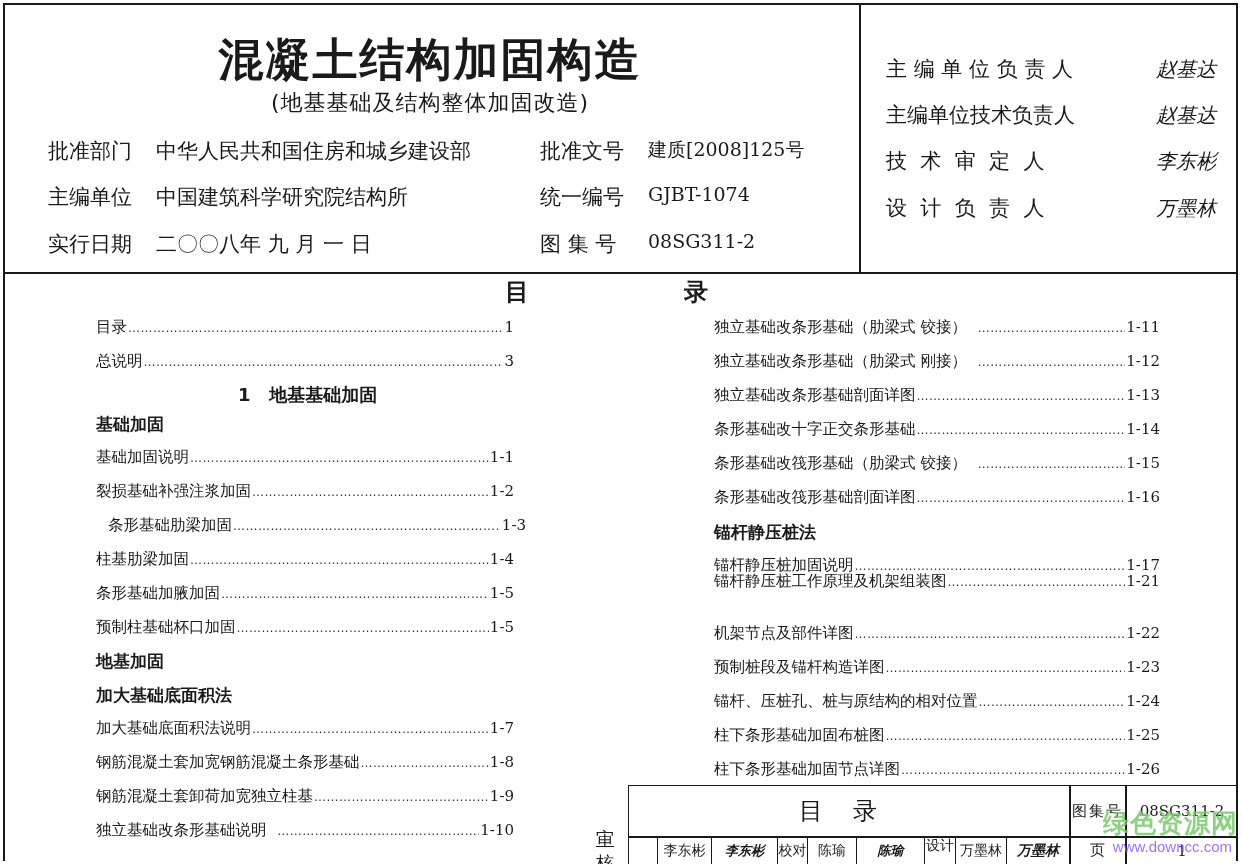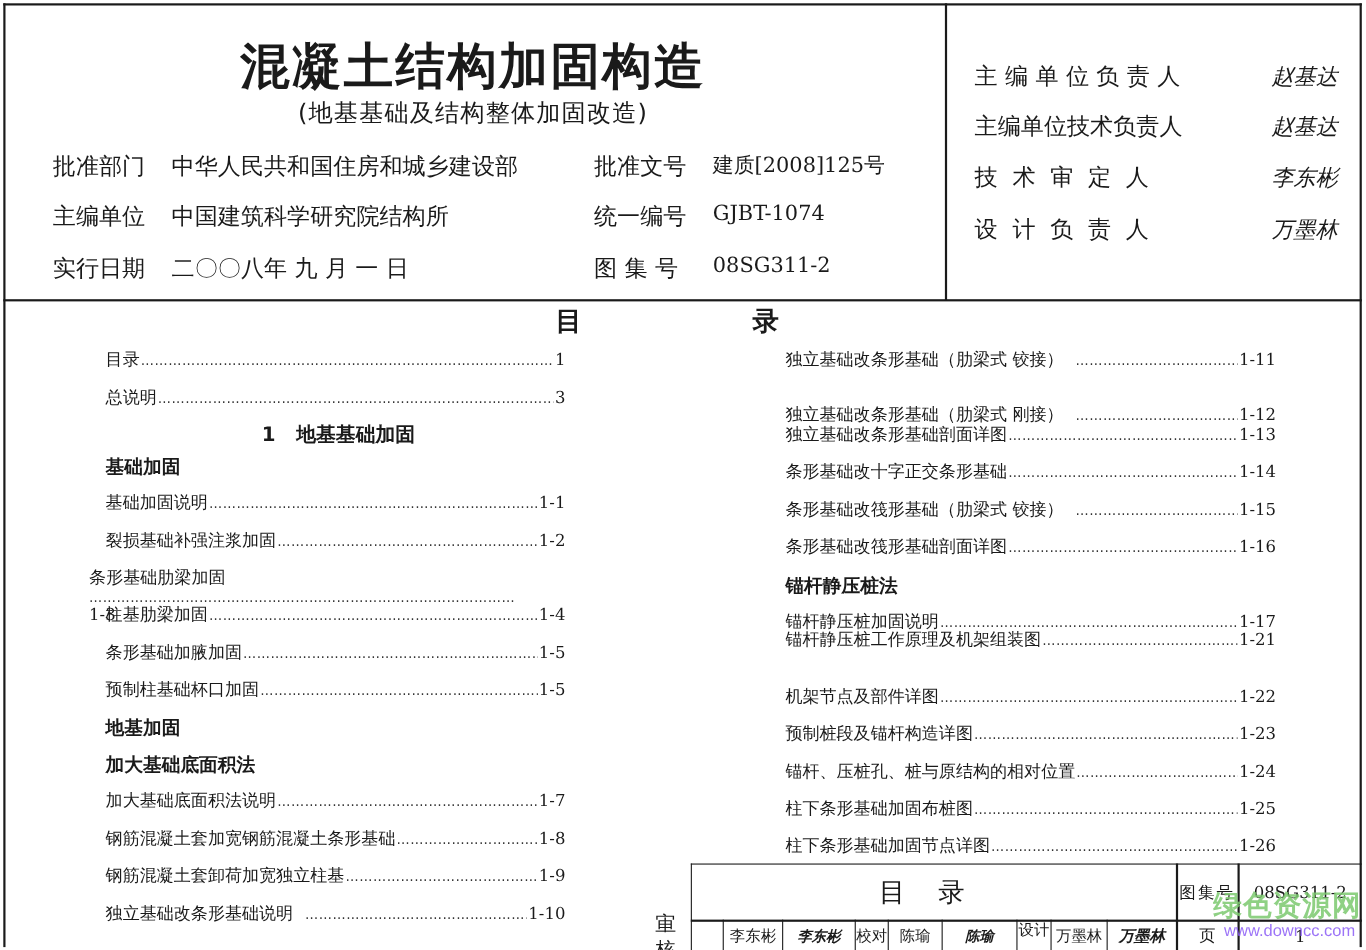--- a/index.html
+++ b/index.html
@@ -114,21 +114,21 @@
 <div class="toc-item" style="left:96px; width:418px; top:447px;">
   <span class="t">基础加固说明</span>
     <span class="dots">…………………………………………………………………………………</span>
     <span class="p">1-1</span>
 </div>
 <div class="toc-item" style="left:96px; width:418px; top:481px;">
   <span class="t">裂损基础补强注浆加固</span>
     <span class="dots">…………………………………………………………………………………</span>
     <span class="p">1-2</span>
 </div>
-<div class="toc-item" style="left:80px; width:418px; top:515px;flex-direction:column;">
+<div class="toc-item" style="left:108px; width:418px; top:515px;">
   <span class="t">条形基础肋梁加固</span>
     <span class="dots">…………………………………………………………………………………</span>
     <span class="p">1-3</span>
 </div>
 <div class="toc-item" style="left:96px; width:418px; top:549px;">
   <span class="t">柱基肋梁加固</span>
     <span class="dots">…………………………………………………………………………………</span>
     <span class="p">1-4</span>
 </div>
 <div class="toc-item" style="left:96px; width:418px; top:583px;">
@@ -164,21 +164,21 @@
   <span class="t" style="white-space:pre;">独立基础改条形基础说明  </span>
     <span class="dots">…………………………………………………………………………………</span>
     <span class="p">1-10</span>
 </div>
 
 <div class="toc-item" style="left:714px; width:446px; top:317px;">
   <span class="t" style="white-space:pre;">独立基础改条形基础（肋梁式 铰接）  </span>
     <span class="dots">…………………………………………………………………………………</span>
     <span class="p">1-11</span>
 </div>
-<div class="toc-item" style="left:714px; width:446px; top:351px;margin-top:16px;">
+<div class="toc-item" style="left:714px; width:446px; top:351px;">
   <span class="t" style="white-space:pre;">独立基础改条形基础（肋梁式 刚接）  </span>
     <span class="dots">…………………………………………………………………………………</span>
     <span class="p">1-12</span>
 </div>
 <div class="toc-item" style="left:714px; width:446px; top:385px;">
   <span class="t">独立基础改条形基础剖面详图</span>
     <span class="dots">…………………………………………………………………………………</span>
     <span class="p">1-13</span>
 </div>
 <div class="toc-item" style="left:714px; width:446px; top:419px;">

